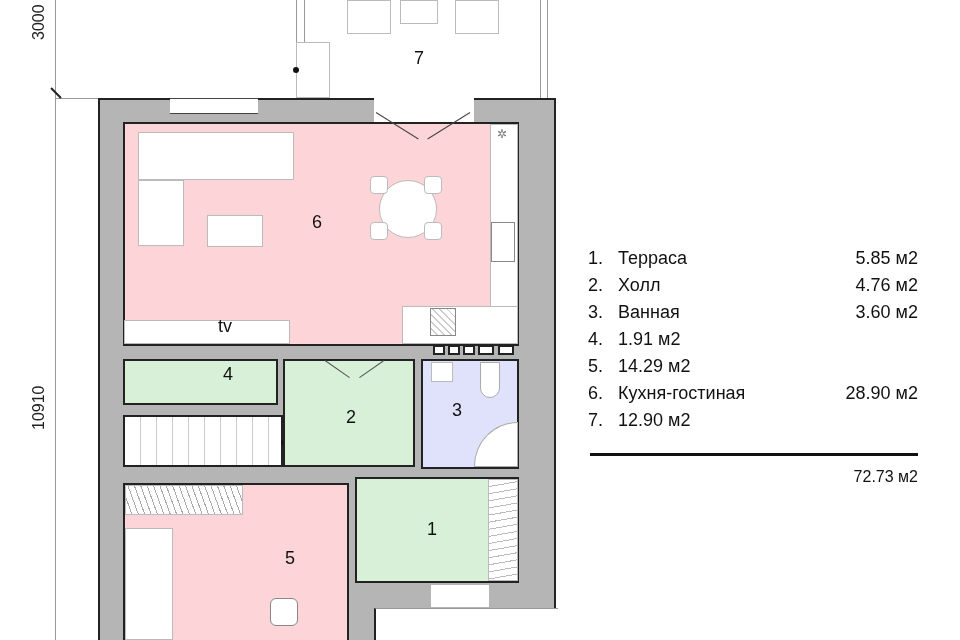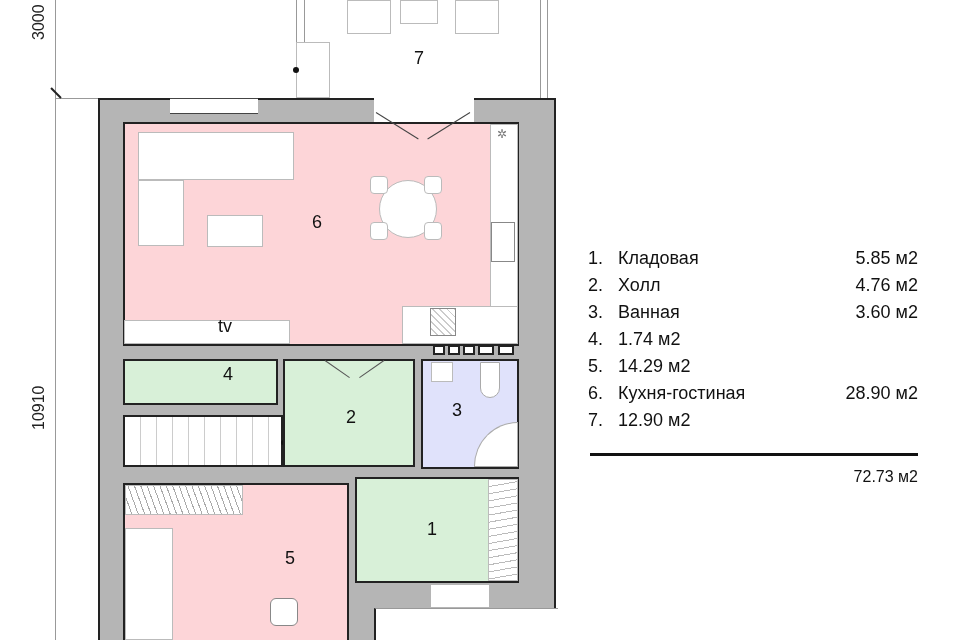--- a/index.html
+++ b/index.html
@@ -105,36 +105,36 @@
 <div class="room green" style="left:355px;top:477px;width:164px;height:106px;border:2px solid #222;box-sizing:border-box;"></div>
 <div class="furn" style="left:488px;top:479px;width:30px;height:102px;background:repeating-linear-gradient(170deg,#fff 0 6px,#bbb 6px 7px);"></div>
 <div class="lbl" style="left:427px;top:519px;">1</div>
 
 <div class="room white" style="left:374px;top:608px;width:182px;height:32px;border-left:2px solid #222;border-top:1px solid #999;"></div>
 <div class="abs white" style="left:431px;top:585px;width:58px;height:22px;"></div>
 
 <div class="legend">
   <div class="legend-row">
       <span class="num">1.</span>
-      <span class="name">Кладовая</span>
+      <span class="name">Терраса</span>
       <span class="area">5.85 м2</span>
     </div>
   <div class="legend-row">
       <span class="num">2.</span>
       <span class="name">Холл</span>
       <span class="area">4.76 м2</span>
     </div>
   <div class="legend-row">
       <span class="num">3.</span>
       <span class="name">Ванная</span>
       <span class="area">3.60 м2</span>
     </div>
   <div class="legend-row">
       <span class="num">4.</span>
-      <span class="area">1.74 м2</span>
+      <span class="area">1.91 м2</span>
     </div>
   <div class="legend-row">
       <span class="num">5.</span>
       <span class="area">14.29 м2</span>
     </div>
   <div class="legend-row">
       <span class="num">6.</span>
       <span class="name">Кухня-гостиная</span>
       <span class="area">28.90 м2</span>
     </div>

